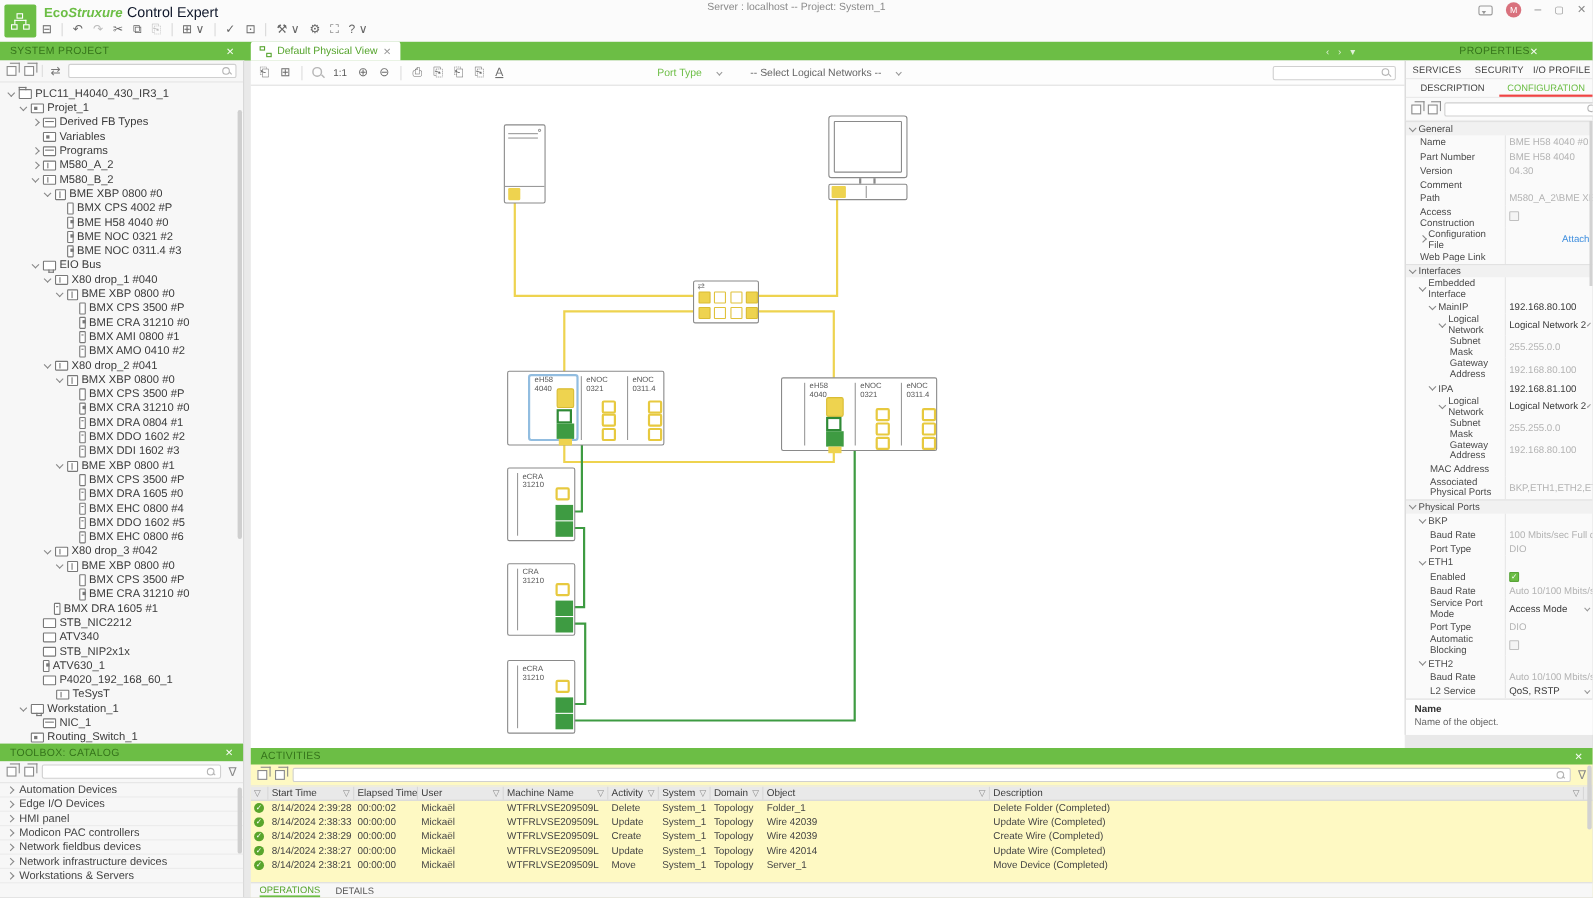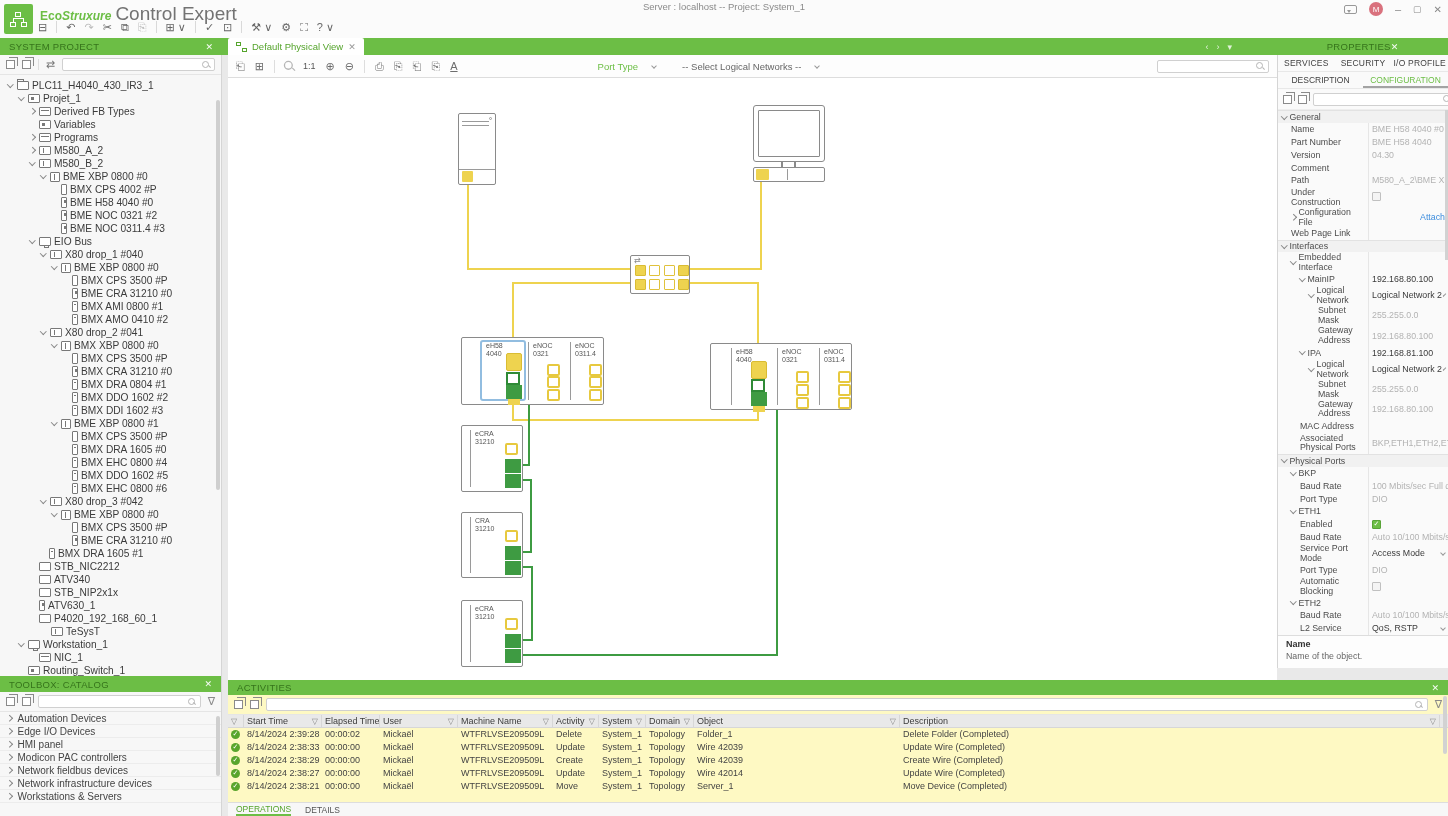--- a/index.html
+++ b/index.html
@@ -11,21 +11,21 @@
   #logo{position:absolute;left:4px;top:4px;width:29px;height:30px;background:#6CBE45;border-radius:2px;color:#fff;display:flex;align-items:center;justify-content:center;}
   .net-glyph{position:relative;width:17px;height:15px;}
   .net-glyph i{position:absolute;width:6px;height:5px;border:1.4px solid #fff;background:transparent;}
   .net-glyph i:nth-child(1){left:5px;top:0;}
   .net-glyph i:nth-child(2){left:0;bottom:0;}
   .net-glyph i:nth-child(3){right:0;bottom:0;}
   .net-glyph u{position:absolute;left:3px;top:6px;width:11px;height:4px;border-left:1.4px solid #fff;border-right:1.4px solid #fff;border-top:1.4px solid #fff;}
   #brand{position:absolute;left:40px;top:3px;font-size:12px;color:#6CBE45;white-space:nowrap;}
   #brand .b1{font-weight:bold;}
   #brand .b2{font-style:italic;font-weight:bold;}
-  #brand .b3{color:#737373;font-size:19px;margin-left:4px;}
+  #brand .b3{color:#0f172a;font-size:13px;margin-left:4px;}
   #main-toolbar{position:absolute;left:38px;top:20px;display:flex;align-items:center;gap:9px;color:#666;font-size:11px;height:14px;}
   #main-toolbar .sep{width:1px;height:12px;background:#d9d9d9;}
   #main-toolbar .mtb{cursor:default;line-height:12px;}
   #main-toolbar .dim{color:#bbb;}
   #win-controls{position:absolute;right:6px;top:2px;display:flex;align-items:center;gap:12px;color:#8a8a8a;font-size:11px;}
   #avatar{width:14px;height:14px;border-radius:50%;background:#D9717D;color:#fff;font-size:8px;display:flex;align-items:center;justify-content:center;}
   .bubble{display:inline-block;width:13px;height:9px;border:1px solid #999;border-radius:2px;position:relative;}
   .bubble::after{content:"";position:absolute;left:2px;bottom:-3px;border:3px solid transparent;border-top-color:#999;border-left-width:2px;border-right-width:2px;}
   
   #tabrow{position:absolute;left:0;top:38px;width:1448px;height:17px;background:#6CBE45;}
@@ -116,21 +116,21 @@
   .pt.go{background:#fff;border:2px solid #2F8A36;width:14px;height:13px;}
   .pt.gf{background:#3E9B42;width:16px;height:14px;}
   .pt.yo{background:#fff;border:2px solid #E7C93F;border-radius:2px;width:13px;height:12px;}
   .pt.yt{background:#EED34F;width:12px;height:6px;}
   
   #props{position:absolute;left:1277px;top:55px;width:171px;height:613px;background:#fafafa;border-left:1px solid #d5d5d5;display:flex;flex-direction:column;}
   #prop-tabs1{height:17px;display:flex;align-items:center;border-bottom:1px solid #e8e8e8;}
   #prop-tabs1 span{flex:1;text-align:center;font-size:8.5px;color:#3f3f3f;letter-spacing:.2px;}
   #prop-tabs2{height:17px;display:flex;align-items:center;border-bottom:1px solid #e8e8e8;}
   #prop-tabs2 span{flex:1;text-align:center;font-size:8.5px;color:#3f3f3f;}
-  #prop-tabs2 .active{color:#6CBE45;border-bottom:2px solid #a3a3a3;height:100%;line-height:17px;}
+  #prop-tabs2 .active{color:#6CBE45;border-bottom:2px solid #ef4444;height:100%;line-height:17px;}
   #prop-toolbar{height:21px;display:flex;align-items:center;gap:6px;padding:0 5px;border-bottom:1px solid #eee;}
   #prop-grid{flex:1;overflow:hidden;position:relative;}
   .prow{display:flex;align-items:center;min-height:12.8px;position:relative;font-size:8.8px;}
   .prow.h2{min-height:21px;}
   .prow .plabel{flex:1;display:flex;align-items:center;gap:3px;color:#4c4c4c;overflow:hidden;padding-right:2px;}
   .prow.h2 .plabel{white-space:normal;line-height:9.5px;}
   .prow .pval{width:80px;flex:none;border-left:1px solid #e6e6e6;padding:0 3px;display:flex;align-items:center;gap:2px;overflow:hidden;white-space:nowrap;align-self:stretch;}
   .prow.section{background:#f1f1f1;border-top:1px solid #e2e2e2;color:#3c3c3c;}
   .pval .muted{color:#b3b3b3;}
   .pval .dark{color:#3a3a3a;}
@@ -747,21 +747,21 @@
         <div class="prow">
           <span class="plabel" style="padding-left: 13px;">
             <span>Path</span>
           </span>
           <span class="pval">
             <span class="muted">M580_A_2\BME XBP 0800</span>
           </span>
         </div>
         <div class="prow">
           <span class="plabel" style="padding-left: 13px;">
-            <span>Under Construction</span>
+            <span>Access Construction</span>
           </span>
           <span class="pval">
             <span class="cb"></span>
           </span>
         </div>
         <div class="prow">
           <span class="plabel" style="padding-left: 13px;">
             <span class="chev closed"></span>
             <span>Configuration File</span>
           </span>

